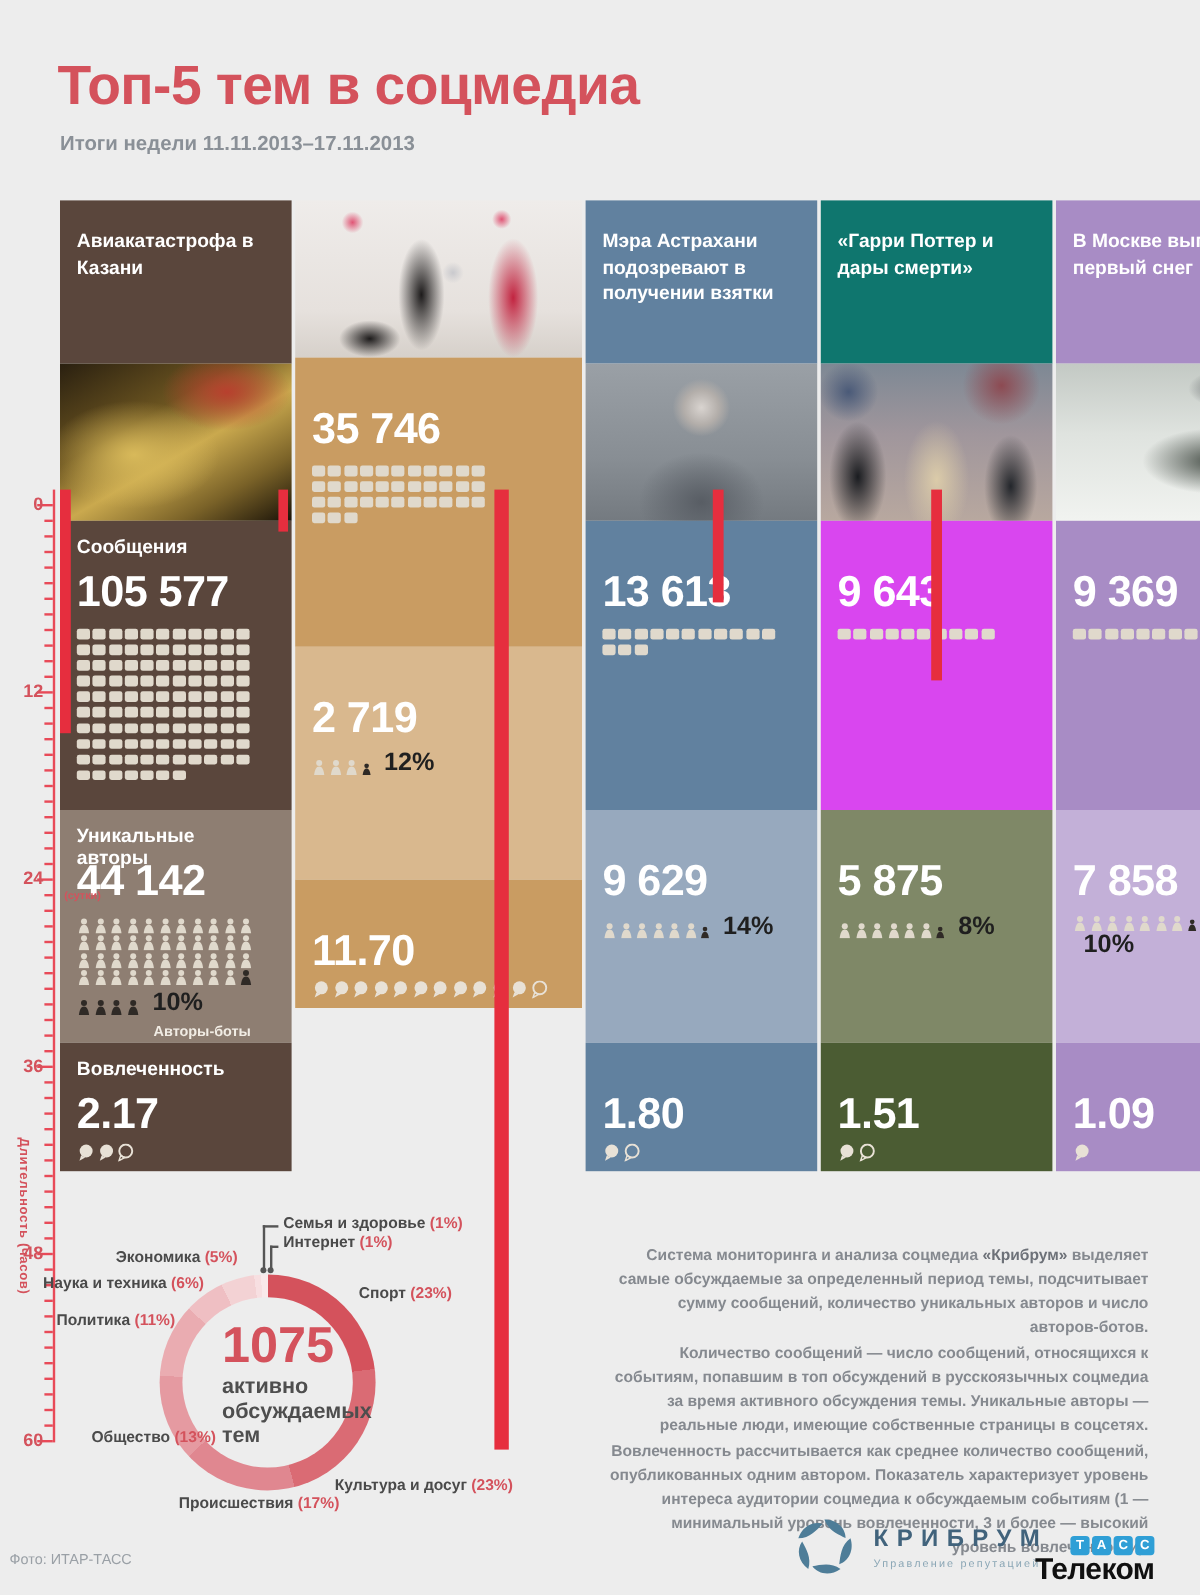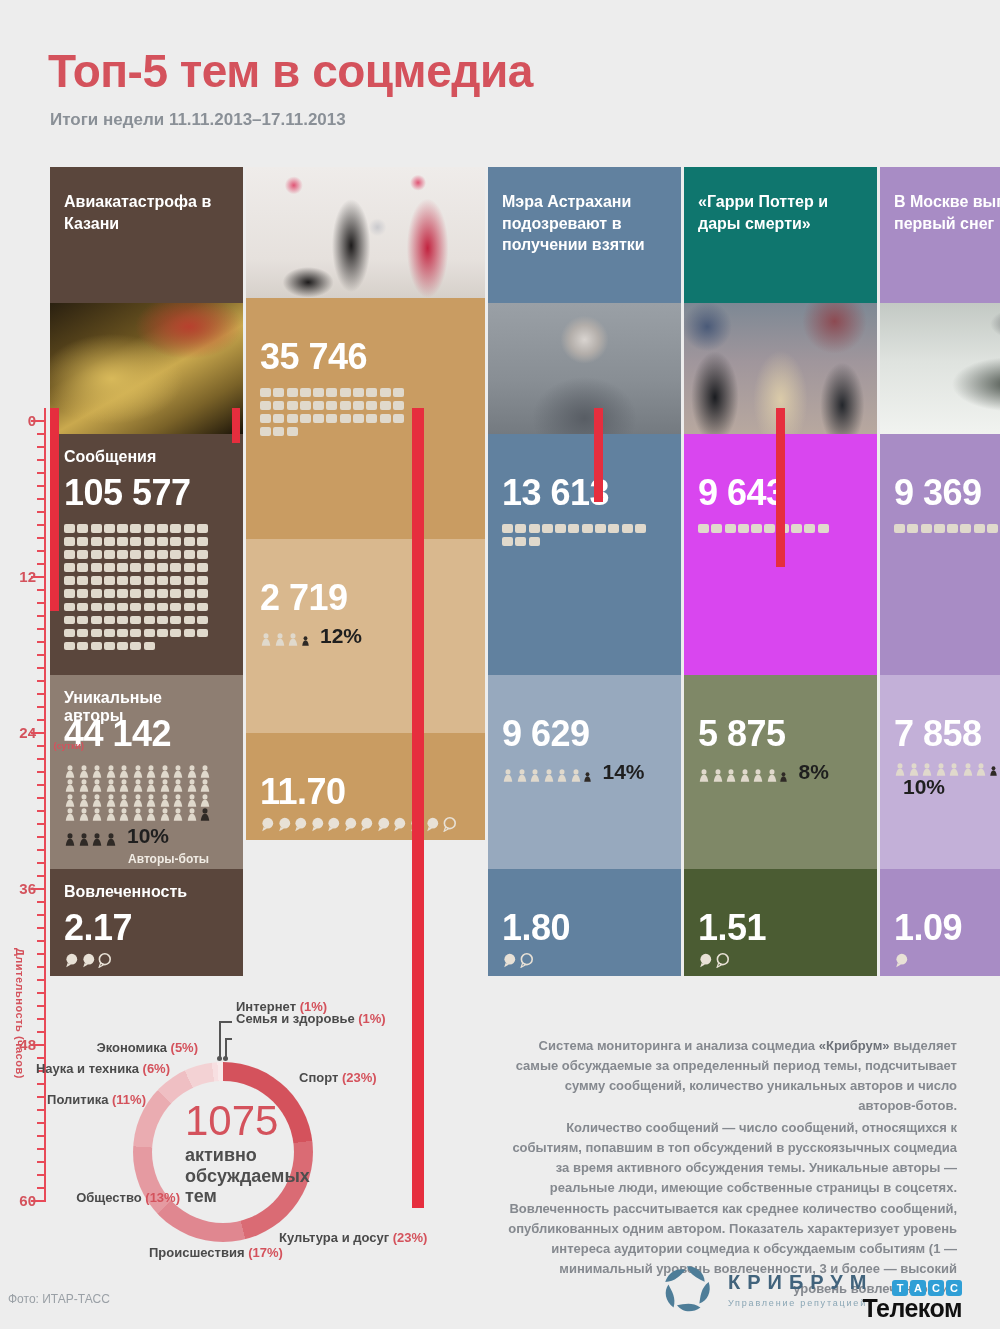--- a/index.html
+++ b/index.html
@@ -48,21 +48,21 @@
   .tick{position:absolute;height:2px;background:#e84a58;}
   .tick-label{position:absolute;left:0;width:36px;text-align:right;font-size:15px;font-weight:bold;color:#d4525c;line-height:1;}
   .tick-sub{position:absolute;left:0;width:36px;text-align:right;font-size:9px;font-weight:bold;color:#d4525c;}
   .axis-title{position:absolute;left:14px;top:948px;writing-mode:vertical-rl;font-size:11px;font-weight:bold;color:#d4525c;letter-spacing:0.5px;}
   .dur-bar{position:absolute;background:#e62e3e;}
 
   
   .donut{position:absolute;left:133px;top:1062px;width:180px;height:180px;border-radius:50%;}
   .donut-hole{position:absolute;left:152px;top:1081px;width:142px;height:142px;border-radius:50%;background:#ededed;}
   .donut-center{position:absolute;left:185px;top:1100px;width:132px;}
-  .donut-center-value{font-size:42px;font-weight:normal;color:#d4525c;line-height:1;}
+  .donut-center-value{font-size:42px;font-weight:bold;color:#d4525c;line-height:1;}
   .donut-center-label{font-size:18px;font-weight:bold;color:#4e4e4e;line-height:1.15;margin-top:3px;}
   .donut-label{position:absolute;font-size:13px;font-weight:bold;color:#4a4a4a;white-space:nowrap;line-height:1;}
   .donut-label .p{color:#d4525c;}
   .conn{position:absolute;background:#555;}
   .conn-dot{position:absolute;width:5px;height:5px;border-radius:50%;background:#555;}
 
   
   .info{position:absolute;left:505px;width:452px;text-align:right;font-size:13px;color:#85898f;line-height:1.55;font-weight:bold;}
   .info b{color:#6d7178;}
   .info-1{top:1036px;}
@@ -627,21 +627,21 @@
     <div class="conn" style="left:225px;top:1038px;width:7px;height:2px;"></div>
     <div class="conn" style="left:225px;top:1038px;width:2px;height:19px;"></div>
     <div class="conn-dot" style="left:223px;top:1056px;"></div>
   <div class="donut-label" style="left:299px;top:1071px;">Спорт <span class="p">(23%)</span></div>
       <div class="donut-label" style="left:279px;top:1231px;">Культура и досуг <span class="p">(23%)</span></div>
       <div class="donut-label" style="left:149px;top:1246px;">Происшествия <span class="p">(17%)</span></div>
       <div class="donut-label" style="right:820px;top:1191px;">Общество <span class="p">(13%)</span></div>
       <div class="donut-label" style="right:854px;top:1093px;">Политика <span class="p">(11%)</span></div>
       <div class="donut-label" style="right:830px;top:1062px;">Наука и техника <span class="p">(6%)</span></div>
       <div class="donut-label" style="right:802px;top:1041px;">Экономика <span class="p">(5%)</span></div>
-      <div class="donut-label" style="left:236px;top:1000px;">Интернет <span class="p">(1%)</span></div>
+      <div class="donut-label" style="left:236px;top:1028px;">Интернет <span class="p">(1%)</span></div>
       <div class="donut-label" style="left:236px;top:1012px;">Семья и здоровье <span class="p">(1%)</span></div>
     </div>
 
   <div class="info info-1"><span>Система мониторинга и анализа соцмедиа </span><b>«Крибрум»</b><span> выделяет самые обсуждаемые за определенный период темы, подсчитывает сумму сообщений, количество уникальных авторов и число авторов-ботов.</span></div>
   <div class="info info-2">Количество сообщений — число сообщений, относящихся к событиям, попавшим в топ обсуждений в русскоязычных соцмедиа за время активного обсуждения темы. Уникальные авторы — реальные люди, имеющие собственные страницы в соцсетях. Вовлеченность рассчитывается как среднее количество сообщений, опубликованных одним автором. Показатель  характеризует уровень интереса аудитории соцмедиа к обсуждаемым событиям (1 — минимальный уровень вовлеченности, 3 и более — высокий уровень вовлеченности).</div>
 
   <div class="photo-credit">Фото: ИТАР-ТАСС</div>
 
   <div class="kribrum">
     <svg class="kribrum-icon" viewBox="0 0 52 52">

